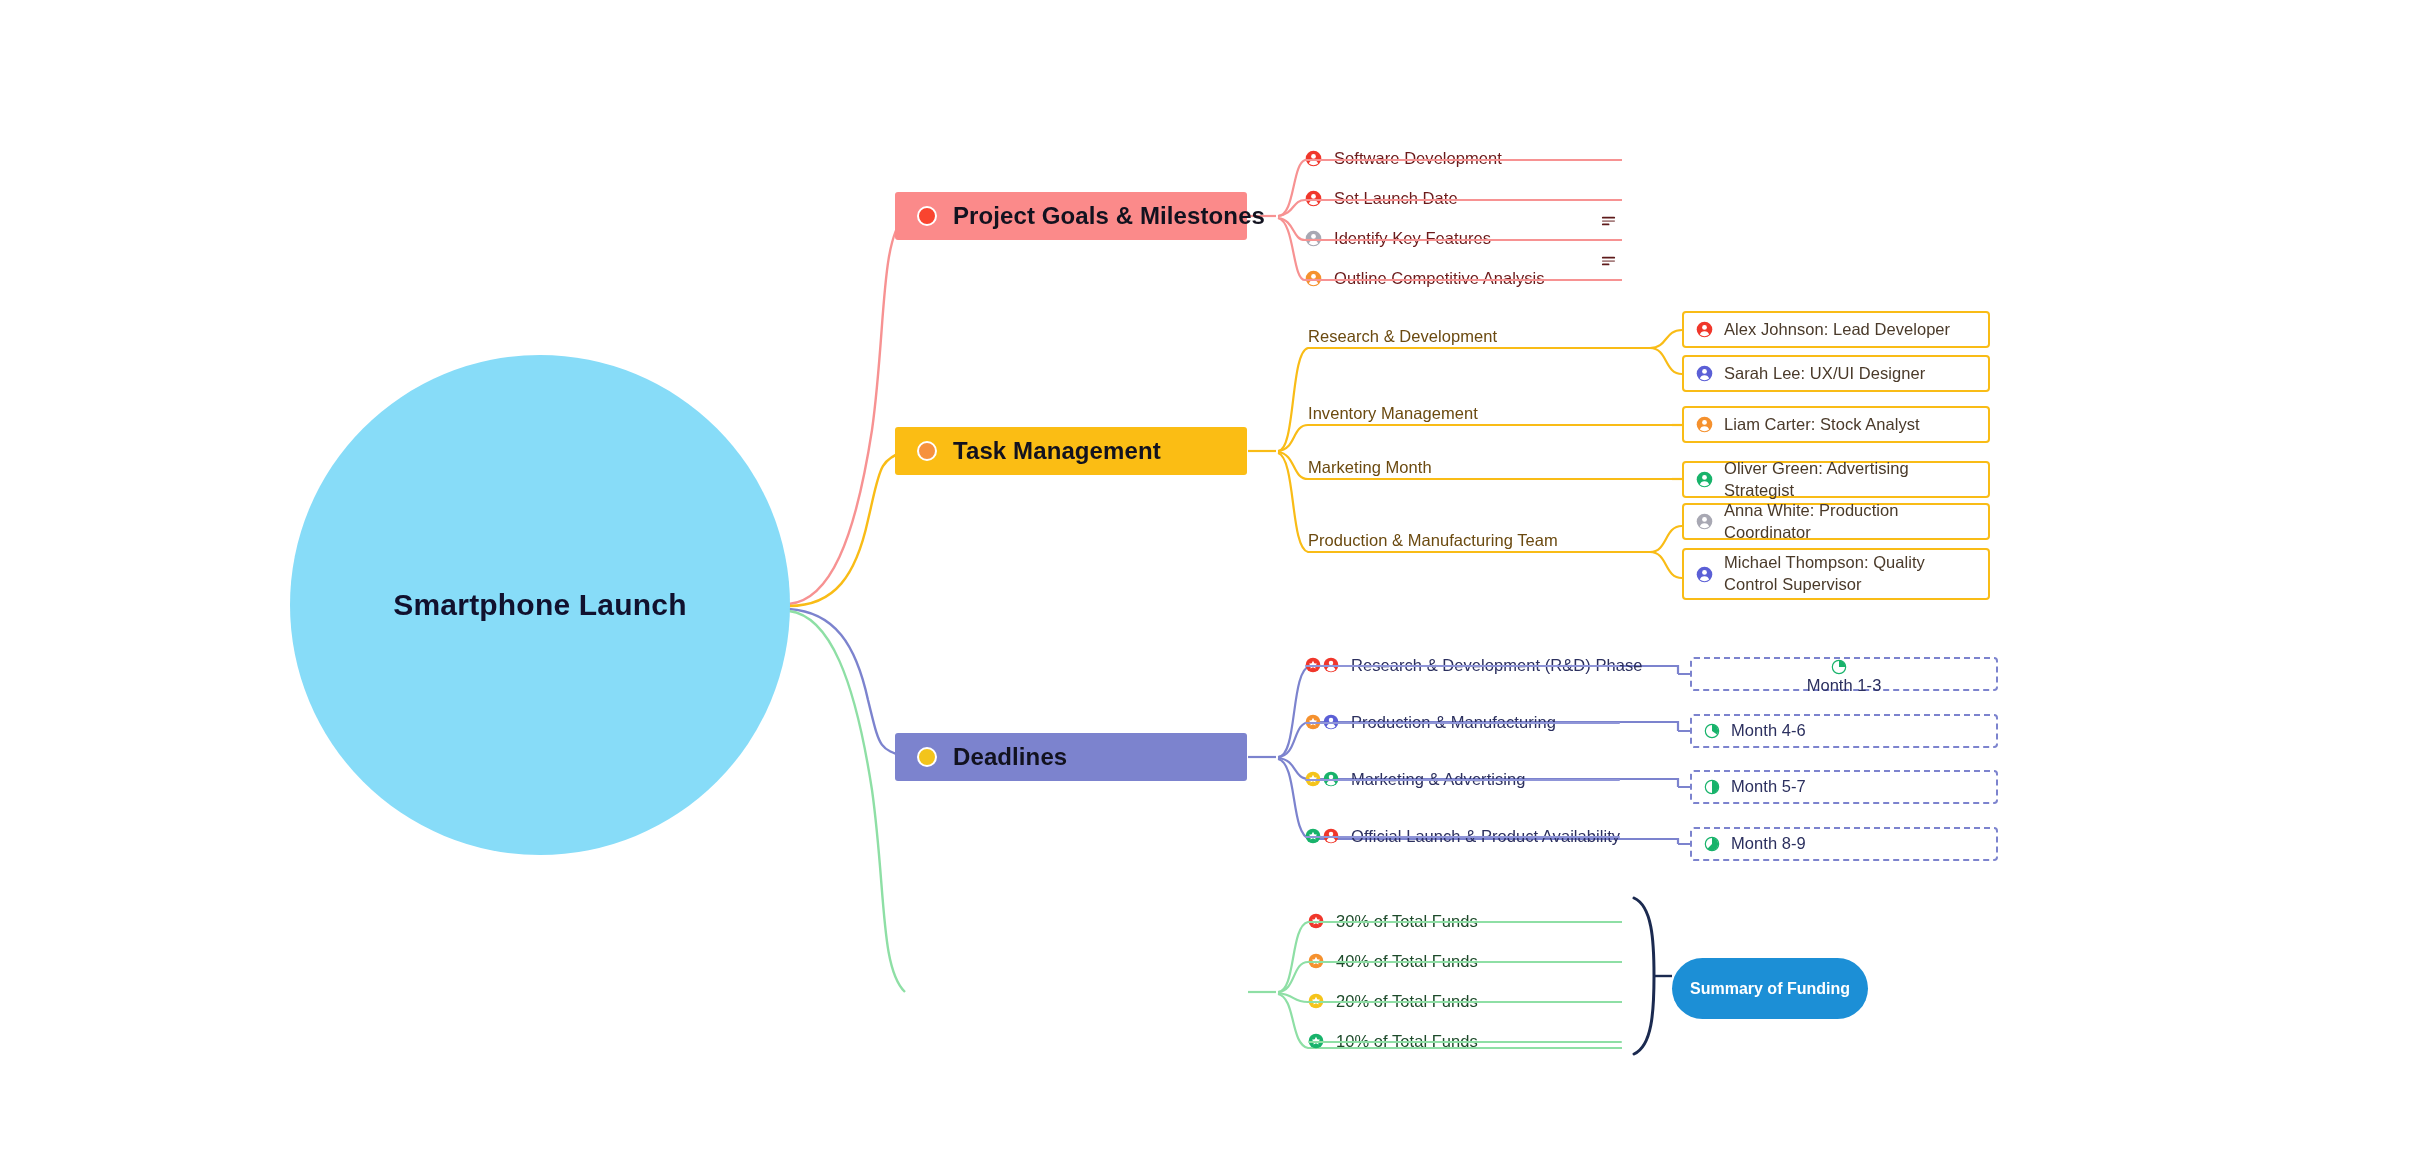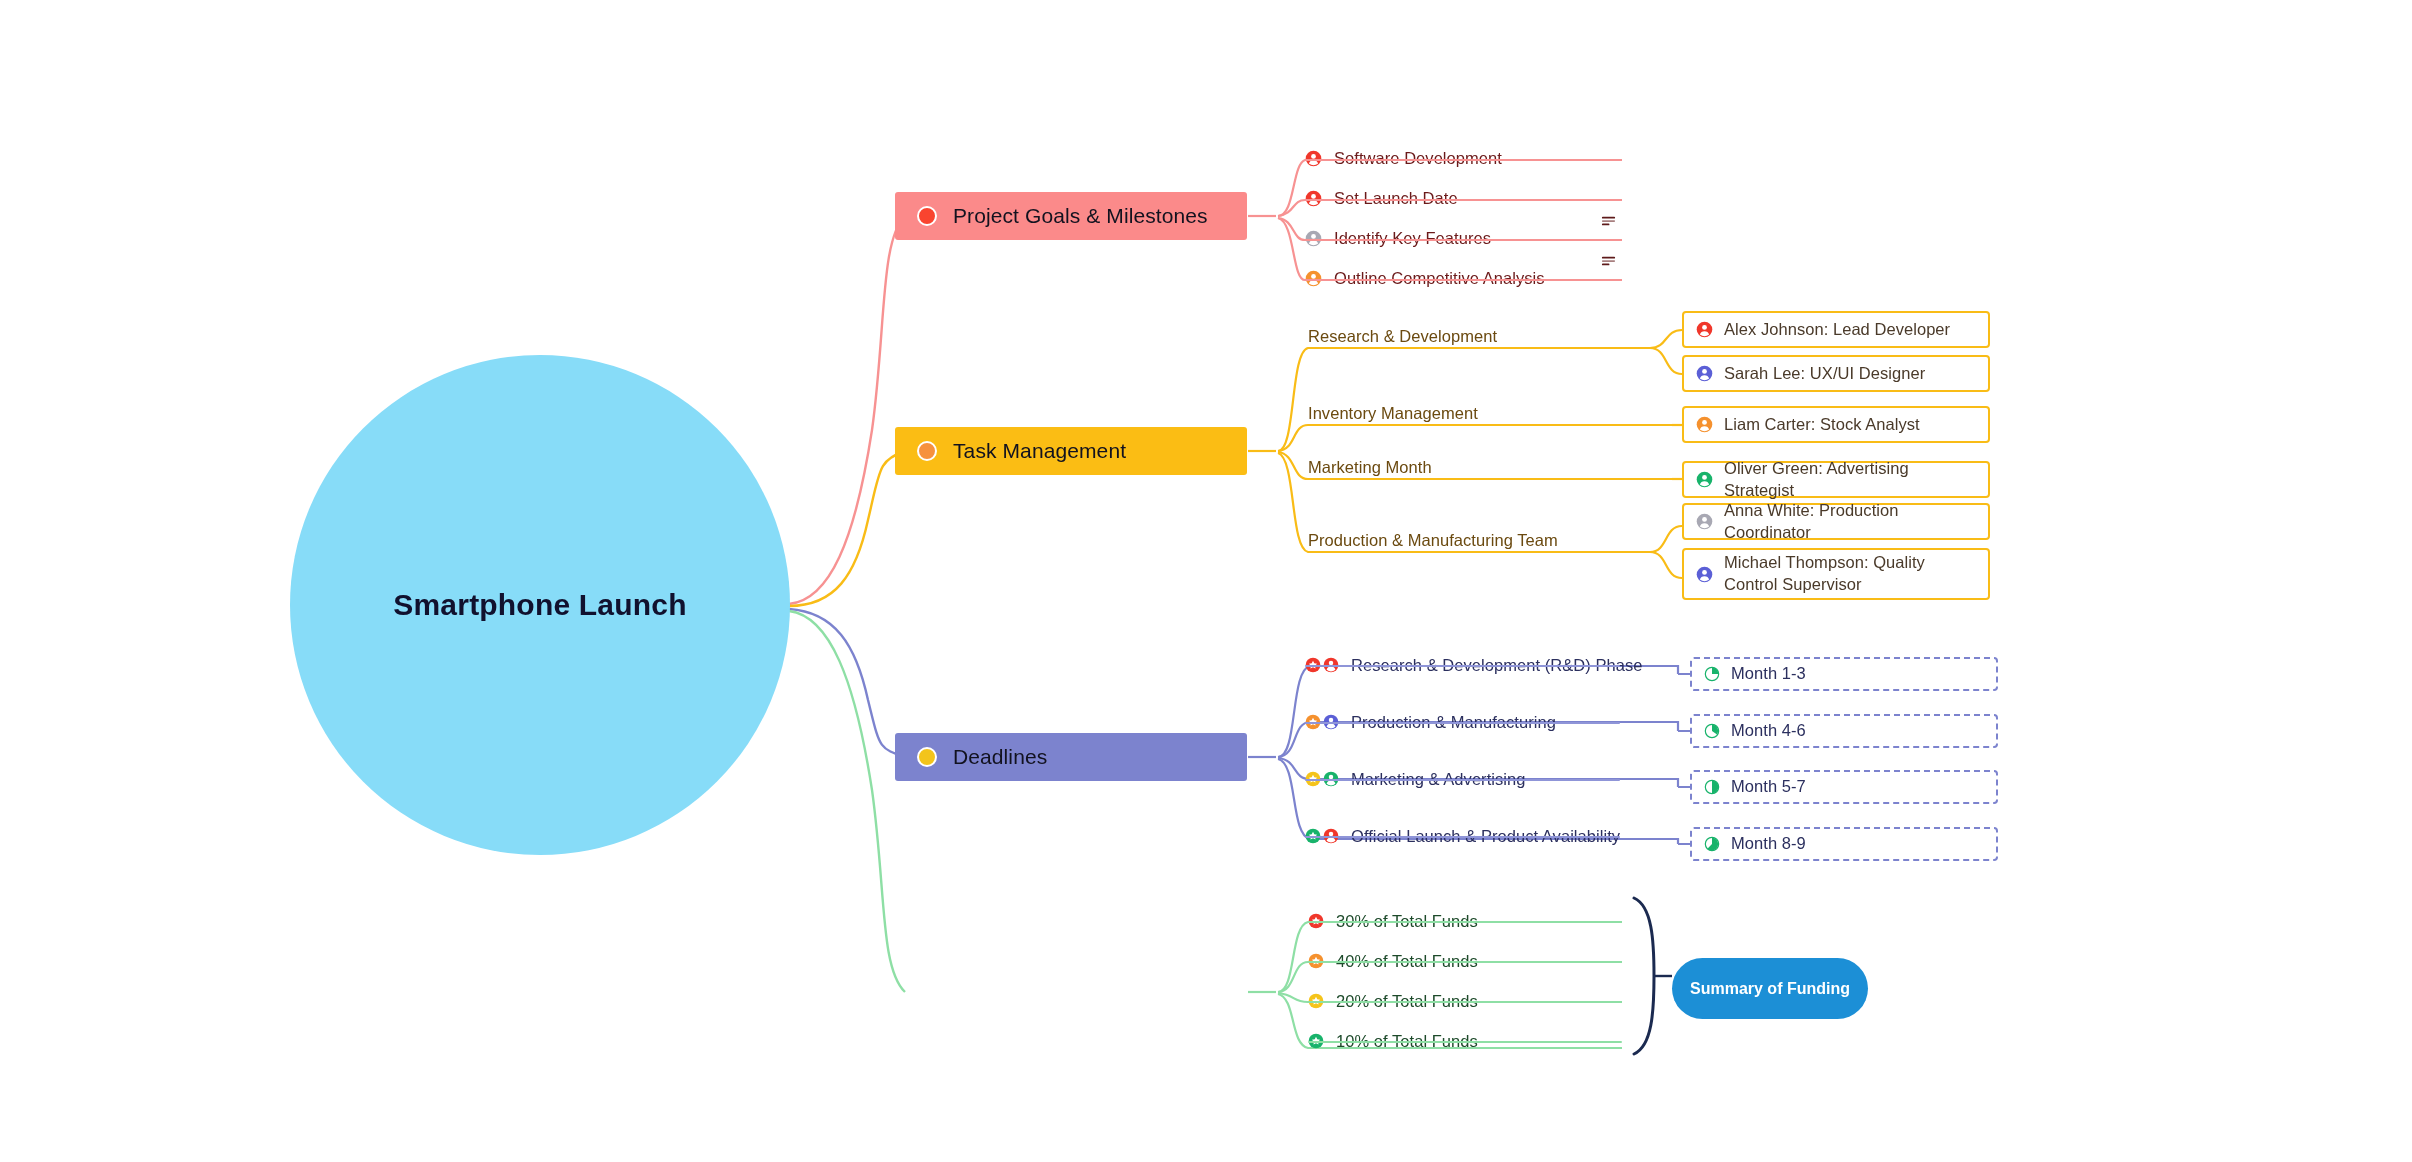--- a/index.html
+++ b/index.html
@@ -12,21 +12,21 @@
   
   .root-node{position:absolute;border-radius:50%;display:flex;align-items:center;
              justify-content:center;text-align:center;}
   .root-label{font-size:30px;font-weight:bold;letter-spacing:.2px;}
 
   
   .branch{position:absolute;display:flex;align-items:center;box-sizing:border-box;
           padding-left:22px;border-radius:3px;}
   .branch-dot{width:20px;height:20px;border-radius:50%;border:2.5px solid #ffffff;
               flex:0 0 auto;margin-right:16px;box-sizing:border-box;}
-  .branch-label{font-size:21px;font-weight:normal;color:#12121f;white-space:nowrap;letter-spacing:.1px;}
+  .branch-label{font-size:24px;font-weight:bold;color:#12121f;white-space:nowrap;letter-spacing:.1px;}
 
   
   .u-item{position:absolute;display:flex;align-items:center;box-sizing:border-box;}
   .u-item .u-text{font-size:16.5px;white-space:nowrap;letter-spacing:.05px;}
   .u-line{position:absolute;height:2px;border-radius:1px;}
 
   
   .plain-item{position:absolute;font-size:16.5px;white-space:nowrap;letter-spacing:.05px;}
 
   
@@ -336,21 +336,21 @@
       <svg width="16" height="16" viewBox="0 0 24 24">
           <circle cx="12" cy="12" r="11" fill="#F0372B"></circle>
           <circle cx="12" cy="9" r="3.4" fill="#fff"></circle>
           <path d="M5.4 19.2a6.9 6.9 0 0 1 13.2 0 11 11 0 0 1-13.2 0z" fill="#fff"></path>
         </svg>
     </span>
     <span class="u-text" style="color:#2B2F5E;">Official Launch &amp; Product Availability</span>
   </div>
   <div class="u-line" style="left:1305px;top:836px;width:315px;background:#8F95D8;"></div>
 
-  <div class="box-item box-dashed" style="left:1690px;top:657px;width:308px;height:34px;border-color:#7C83CE;">
+  <div class="box-item box-dashed" style="left:1690px;top:657px;width:308px;height:34px;border-color:#7C83CE;flex-direction:column;">
     <span class="ico" style="margin-right:11px;">
       <svg width="16" height="16" viewBox="0 0 24 24">
           <circle cx="12" cy="12" r="10" fill="#fff" stroke="#18B36B" stroke-width="1.8"></circle>
           <path d="M12 12 L12 2.4 A9.6 9.6 0 0 1 21.6 12 Z" fill="#18B36B"></path>
         </svg>
     </span>
     <span class="b-text" style="color:#2B2F5E;">Month 1-3</span>
   </div>
 
   <div class="box-item box-dashed" style="left:1690px;top:714px;width:308px;height:34px;border-color:#7C83CE;">

